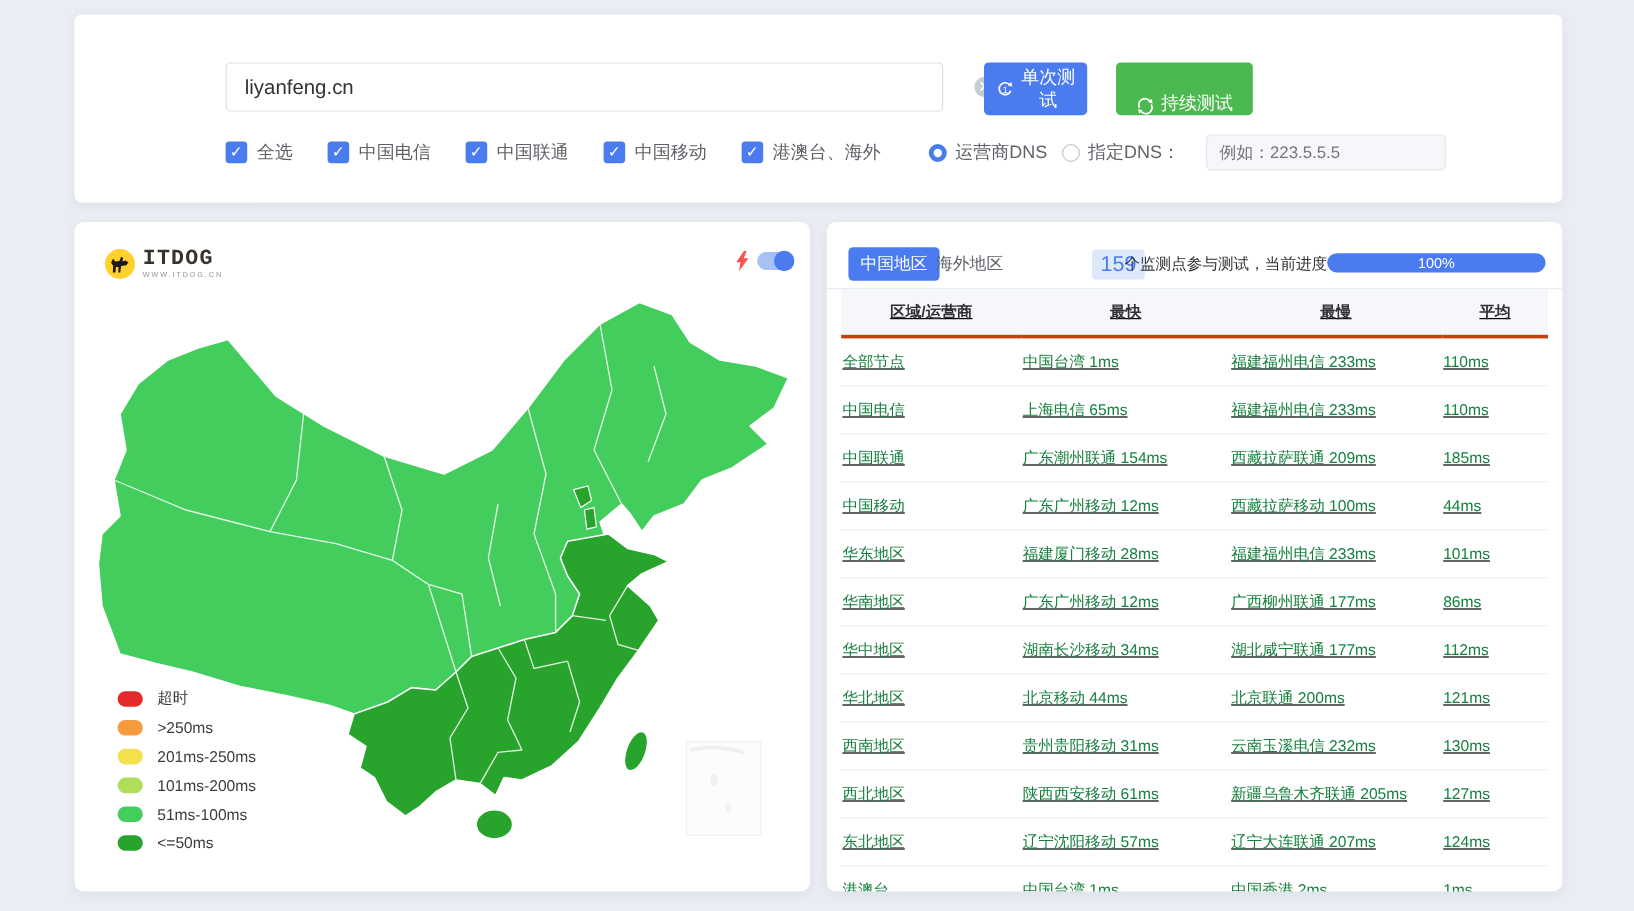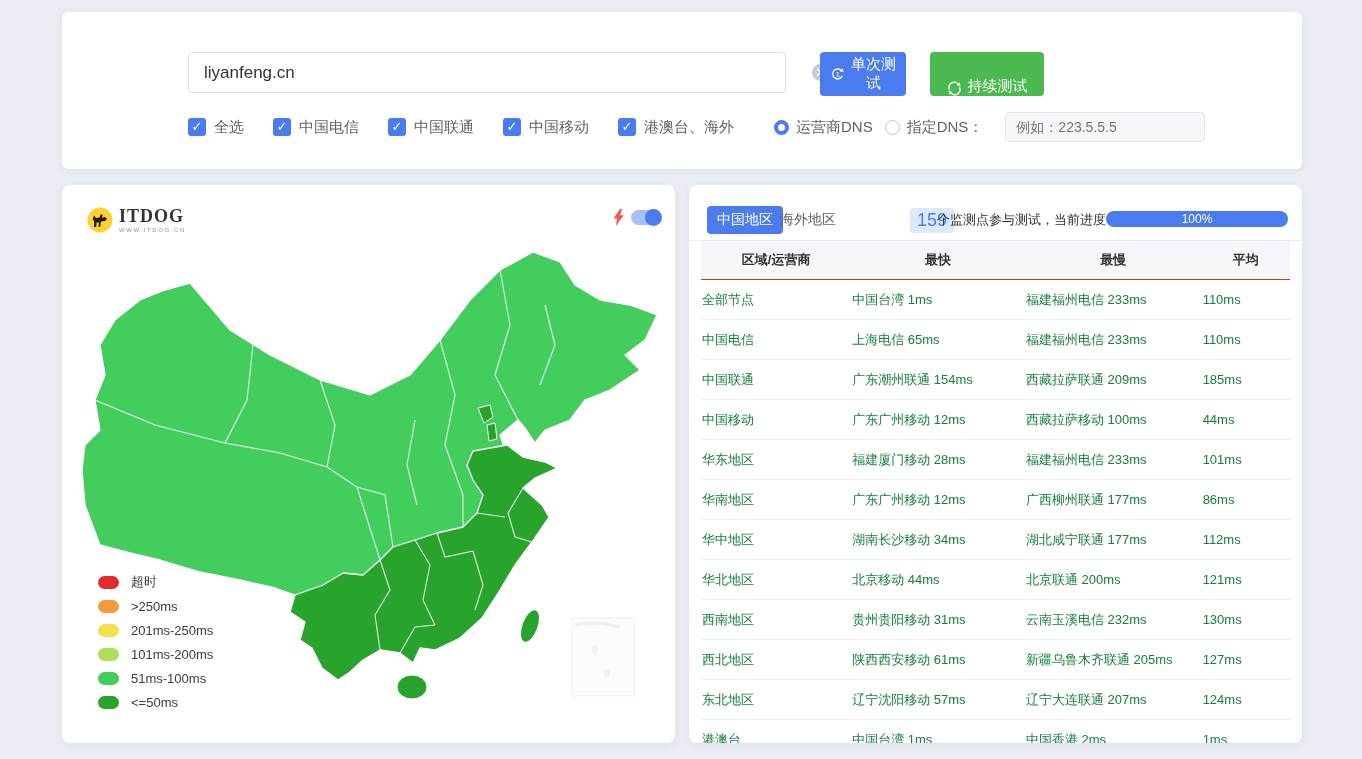--- a/index.html
+++ b/index.html
@@ -21,41 +21,41 @@
   .dns-row{position:absolute;left:712px;top:100px;height:30px;display:flex;align-items:center;gap:10px;}
   .radio-item{display:flex;align-items:center;gap:7px;margin-right:12px;cursor:pointer;}
   .radio-dot{width:15px;height:15px;border-radius:50%;border:1px solid #c0c4cc;box-sizing:border-box;background:#fff;}
   .radio-dot.sel{border:4.5px solid #4a7cf0;}
   .radio-label{font-size:15px;color:#5f6368;}
   .dns-input{width:200px;height:30px;box-sizing:border-box;border:1px solid #e4e7ed;border-radius:4px;background:#f5f7fa;color:#c0c4cc;font-size:14px;padding:0 10px;font-family:inherit;}
   
   #map-card{left:62px;top:185px;width:613px;height:558px;}
   .logo{position:absolute;left:24px;top:21px;display:flex;align-items:center;gap:5px;z-index:5;}
   .logo-txt{display:flex;flex-direction:column;line-height:1;}
-  .logo-title{font-family:Liberation Serif, serif;font-weight:bold;font-size:18px;color:#37322c;letter-spacing:1px;}
+  .logo-title{font-family:Liberation Mono, monospace;font-weight:bold;font-size:18px;color:#37322c;letter-spacing:1px;}
   .logo-sub{font-size:6px;color:#9a938c;letter-spacing:1.6px;margin-top:2px;}
   .map-toggle-wrap{position:absolute;right:14px;top:24px;display:flex;align-items:center;gap:7px;z-index:5;}
   .toggle{width:30px;height:15px;border-radius:8px;background:#a6c1f6;position:relative;cursor:pointer;}
   .toggle .knob{position:absolute;right:-1px;top:-1px;width:17px;height:17px;border-radius:50%;background:#4a7cf0;}
   #map-svg{position:absolute;left:13px;top:10px;}
   .legend{position:absolute;left:36px;top:385px;z-index:6;}
   .legend-item{display:flex;align-items:center;gap:12px;height:24px;cursor:pointer;}
   .legend-swatch{width:21px;height:13px;border-radius:7px;}
   .legend-label{font-size:13px;color:#3c3c3c;}
   
-  #results-card{left:689px;top:185px;width:613px;height:558px;overflow:hidden;}
+  #results-card{left:689px;top:185px;width:613px;height:558px;overflow:hidden;text-decoration:underline;}
   .results-header{position:relative;height:55px;border-bottom:1px solid #e9edf3;}
   .tab{position:absolute;font-size:14px;cursor:pointer;}
   .tab.active{left:18px;top:21px;background:#4a7cf0;color:#fff;border-radius:4px;padding:5px 10px;}
   .tab.plain{left:87px;top:26px;color:#5f6368;padding:0 4px;}
   .badge{position:absolute;left:221px;top:23px;background:#dde9fb;color:#4a7cf0;font-size:18px;border-radius:3px;padding:2px 7px;}
   .prog-label{position:absolute;left:248px;top:26px;font-size:13px;color:#303133;}
   .progress{position:absolute;left:417px;top:26px;width:182px;height:16px;border-radius:8px;background:#4a7cf0;color:#fff;font-size:12px;text-align:center;line-height:16px;}
   table.res{border-collapse:collapse;margin:0 12px;width:589px;table-layout:fixed;font-size:13px;}
-  table.res th{background:#f5f7fa;color:#303133;font-weight:bold;height:36px;border-bottom:1px solid #c2410c;}
+  table.res th{background:#f5f7fa;color:#303133;font-weight:bold;height:36px;border-bottom:3px solid #c2410c;}
   table.res td{height:37px;text-align:left;color:#15803d;border-bottom:1px solid #ebeef5;overflow:hidden;white-space:nowrap;}
   table.res tr:last-child td{border-bottom:none;}
   table.res col.c1{width:25.5%}table.res col.c2{width:29.5%}table.res col.c3{width:30%}table.res col.c4{width:15%}
 </style>
 </head>
 <body>
 
 <div class="card" id="top-card">
   <input class="url-input" value="liyanfeng.cn" style="">
   <span class="clear-icon">✕</span>

